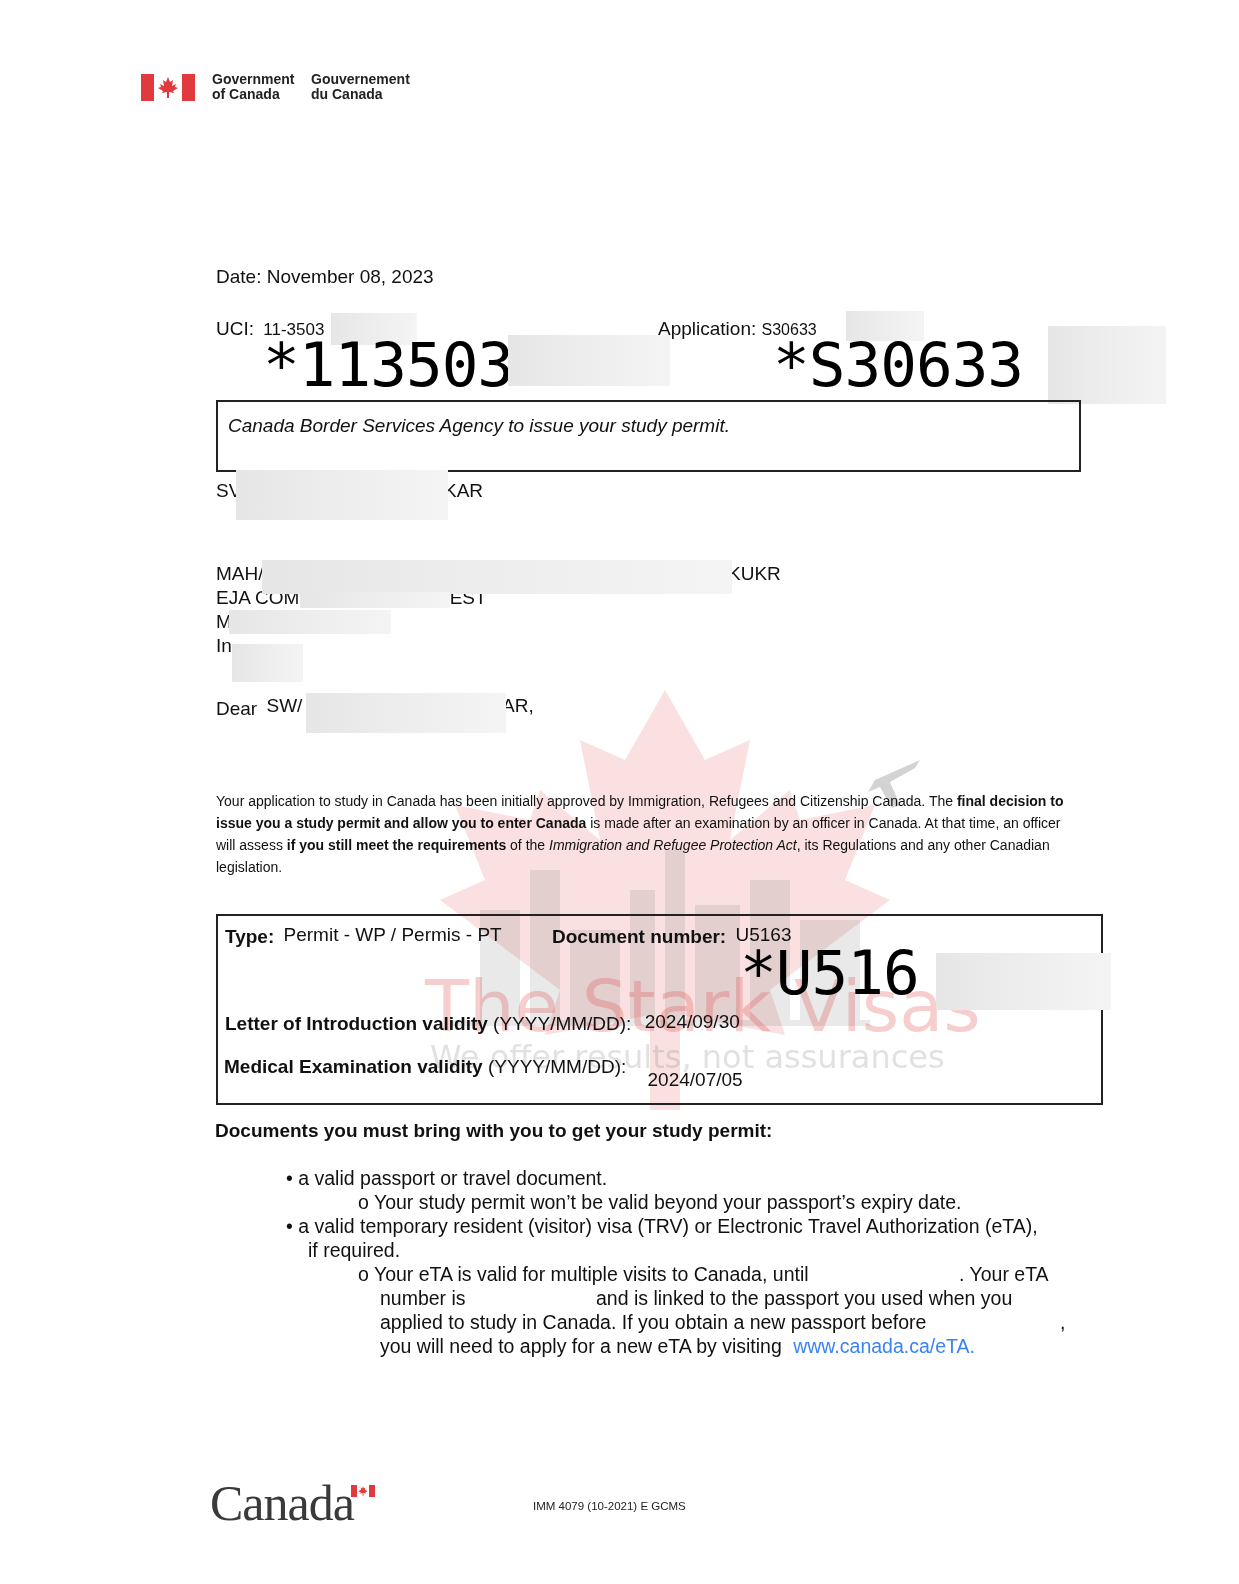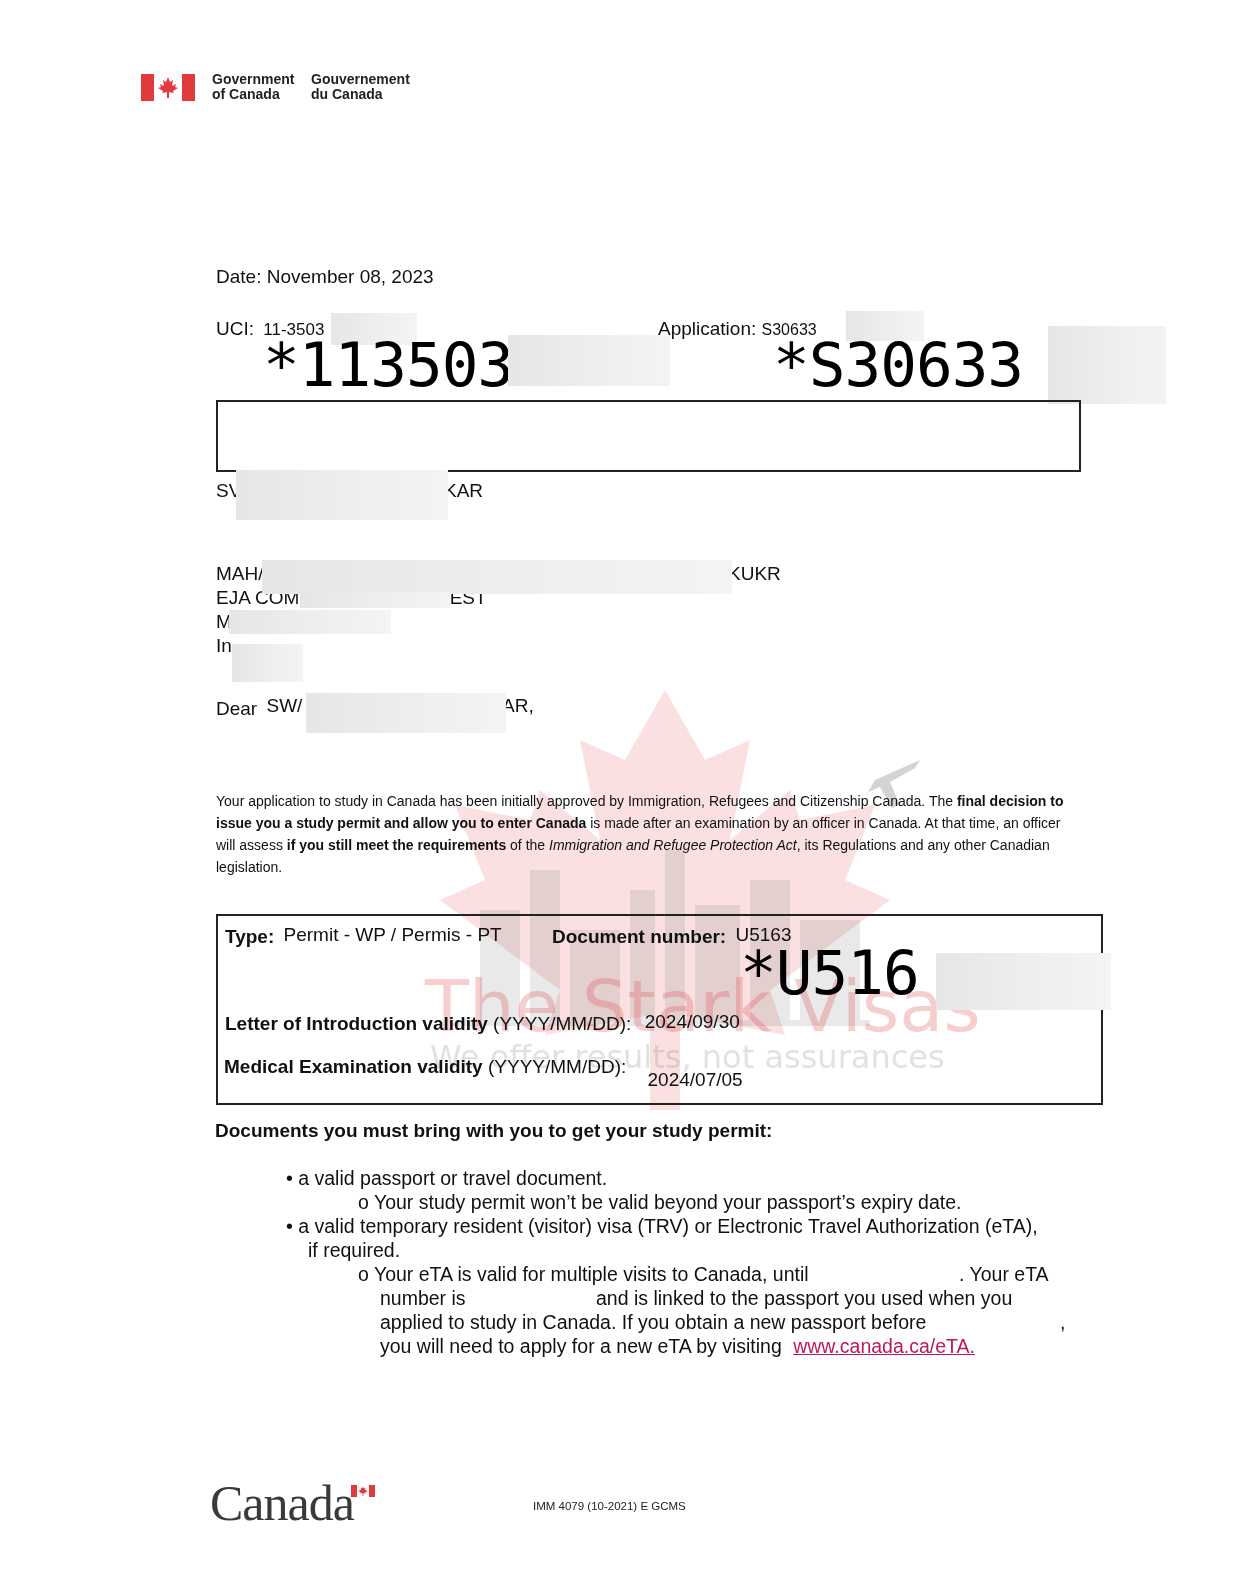--- a/index.html
+++ b/index.html
@@ -27,21 +27,21 @@
     .wm-tag { position: absolute; left: 430px; top: 1040px; font-size: 32px; line-height: 34px; color: rgba(120,120,120,0.22); white-space: nowrap; font-family: "DejaVu Sans", sans-serif; }
 
     
     .para { position: absolute; left: 216px; top: 790px; width: 860px; font-size: 14px; line-height: 22px; color: #111; }
 
     
     .doc-box { position: absolute; left: 216px; top: 914px; width: 887px; height: 191px; border: 2px solid #222; background: transparent; }
 
     
     .list-line { position: absolute; font-size: 19.5px; line-height: 22px; white-space: nowrap; color: #111; }
-    .link { color: #be185d; text-decoration: underline; }
+    .link { color: #3b82f6; }
 
     
     .canada-wordmark { position: absolute; left: 210px; top: 1478px; font-family: "Liberation Serif", serif; font-size: 50px; line-height: 50px; color: #3a3a3a; letter-spacing: -1px; }
     .mini-flag { position: absolute; left: 351px; top: 1485px; width: 24px; height: 12px; }
     .mini-flag .bar { position: absolute; top: 0; width: 6px; height: 12px; background: #e03a3e; }
     .form-code { position: absolute; left: 533px; top: 1500px; font-size: 11.5px; line-height: 13px; color: #222; white-space: nowrap; }
   </style>
 </head>
 <body>
 
@@ -95,20 +95,21 @@
 <div class="abs txt" style="left:658px;top:318px">
   <span>Application:</span>
   <span style="font-size:16px;">S30633</span>
 </div>
 <div class="redact" style="left:846px;top:311px;width:78px;height:30px"></div>
 <div class="abs barcode" style="left:773px;top:334px">*S30633</div>
 <div class="redact" style="left:1048px;top:326px;width:118px;height:78px"></div>
 
 <div class="notice-box"></div>
 <div class="notice-text">
+  <div>Canada Border Services Agency to issue your study permit.</div>
 </div>
 
 <div class="abs txt" style="left:216px;top:480px">
   <span>SV</span>
   <span style="position:absolute;left:228px">KAR</span>
 </div>
 <div class="redact" style="left:236px;top:470px;width:212px;height:50px"></div>
 
 <div class="abs txt" style="left:216px;top:563px">
   <span>MAH/</span>

